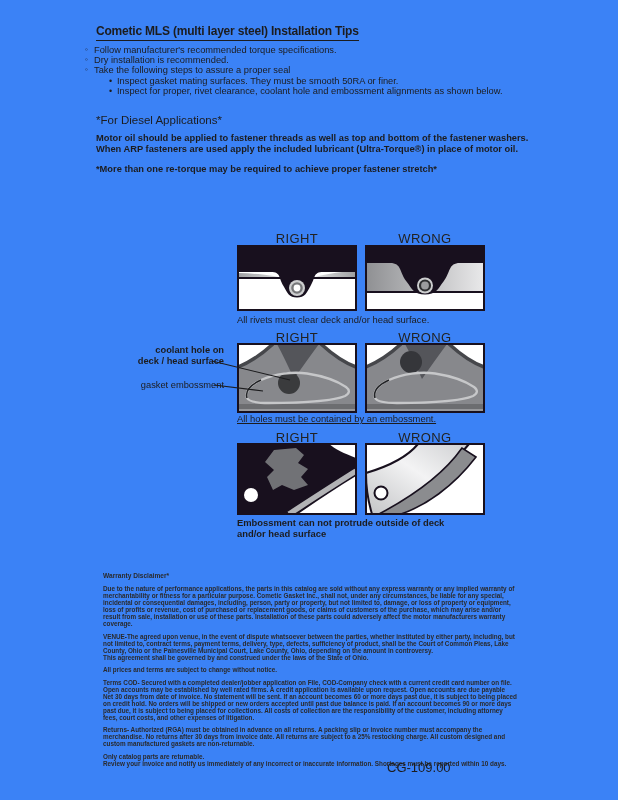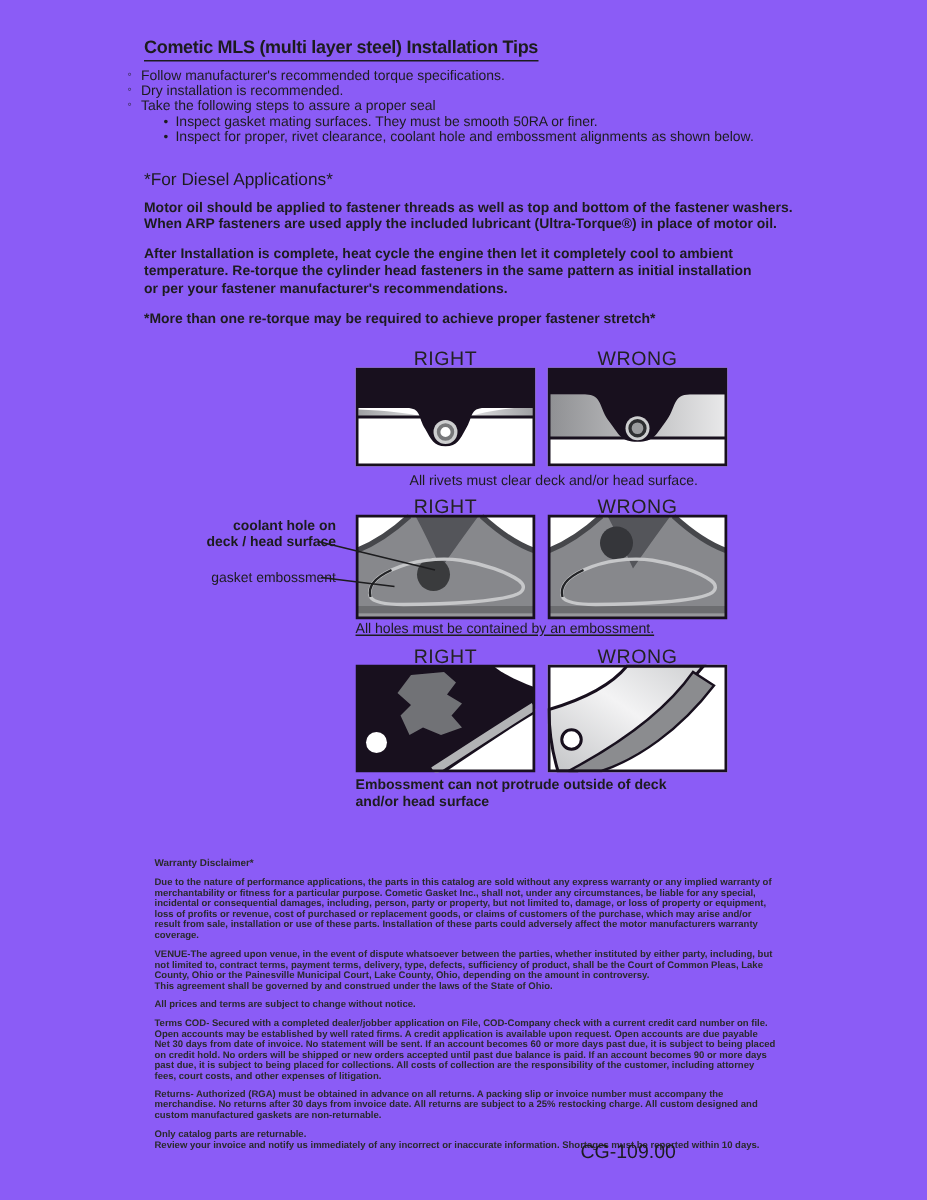--- a/index.html
+++ b/index.html
@@ -1,19 +1,19 @@
 <!DOCTYPE html>
 <html><head>
 <meta charset="utf-8">
 <style>
   * { margin:0; padding:0; box-sizing:border-box; }
   html,body { background:#ffffff; }
   .page {
     position:relative; width:618px; height:800px; margin:0 auto;
-    background:#8b5cf6; overflow:hidden;
+    background:#3b82f6; overflow:hidden;
     font-family:"Liberation Sans","DejaVu Sans",sans-serif;
     color:#1c1c1e;
   }
   .abs { position:absolute; }
   .preline { white-space:pre-line;font-weight:bold; }
 
   
   .doc-title{
     left:96px; top:24px;
     font-size:12px; font-weight:bold; letter-spacing:-0.2px;
@@ -76,23 +76,20 @@
     <div class="b-row sub">
       <span class="mark">•</span>
       <span>Inspect for proper, rivet clearance, coolant hole and embossment alignments as shown below.</span>
     </div>
   </div>
 
   <div class="abs diesel">
     <h2>*For Diesel Applications*</h2>
     <p class="preline">Motor oil should be applied to fastener threads as well as top and bottom of the fastener washers.
 When ARP fasteners are used apply the included lubricant (Ultra-Torque®) in place of motor oil.</p>
-    <p class="preline">After Installation is complete, heat cycle the engine then let it completely cool to ambient
-temperature. Re-torque the cylinder head fasteners in the same pattern as initial installation
-or per your fastener manufacturer's recommendations.</p>
     <p class="preline">*More than one re-torque may be required to achieve proper fastener stretch*</p>
   </div>
 
   <div class="abs diagrams">
 
     <div class="dg-label" style="left:237px; top:3px;">RIGHT</div>
     <div class="dg-label" style="left:365px; top:3px;">WRONG</div>
 
     <svg class="dg-panel" style="left:237px; top:17px;" viewBox="0 0 120 66">
       <defs>
@@ -122,21 +119,21 @@
     <svg class="dg-panel" style="left:365px; top:17px;" viewBox="0 0 120 66">
       <rect width="120" height="66" fill="#fff"></rect>
       <rect x="1" y="18" width="118" height="29" fill="url(#gC)"></rect>
       <path d="M1,1 H119 V18 H95 C83,18 86,27 78.5,36.5 C72.5,44.5 71,49.5 60,49.5 C49,49.5 47.5,44.5 41.5,36.5 C34,27 37,18 25,18 H1 Z" fill="#18101e"></path>
       <path d="M1,47 H119" stroke="#18101e" stroke-width="2"></path>
       <circle cx="60" cy="40.5" r="8" fill="#cdcecf"></circle>
       <circle cx="60" cy="40.5" r="5" fill="#9b9c9e" stroke="#2e2f31" stroke-width="2.2"></circle>
       <rect x="1" y="1" width="118" height="64" fill="none" stroke="#18101e" stroke-width="2"></rect>
     </svg>
 
-    <div class="dg-caption" style="top:86px;margin-left:36px;">All rivets must clear deck and/or head surface.</div>
+    <div class="dg-caption" style="top:86px;">All rivets must clear deck and/or head surface.</div>
 
     <div class="dg-label" style="left:237px; top:102px;">RIGHT</div>
     <div class="dg-label" style="left:365px; top:102px;">WRONG</div>
 
     <div class="callout preline" style="top:117px;">coolant hole on
 deck / head surface</div>
     <div class="callout" style="top:152px;">gasket embossment</div>
 
     <svg class="dg-panel" style="left:237px; top:115px;" viewBox="0 0 120 70">
       <rect x="1" y="1" width="118" height="68" fill="#87888c"></rect>

